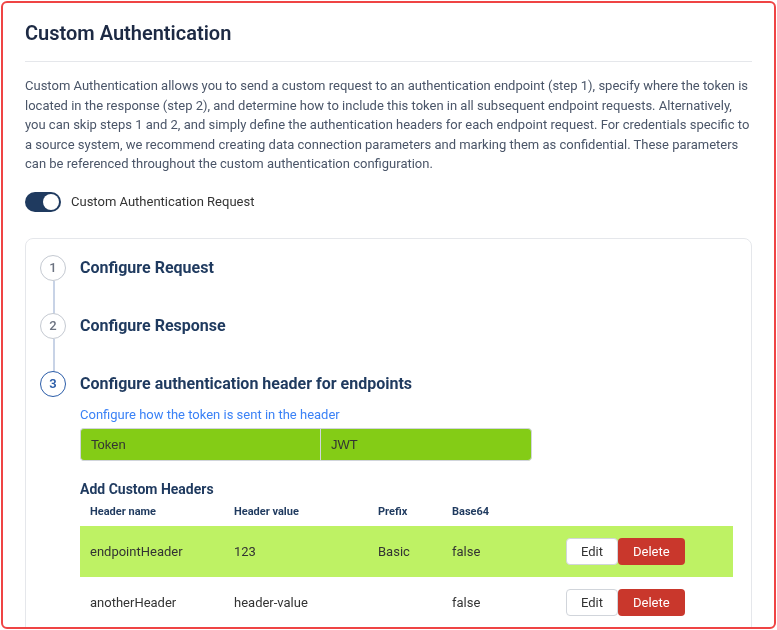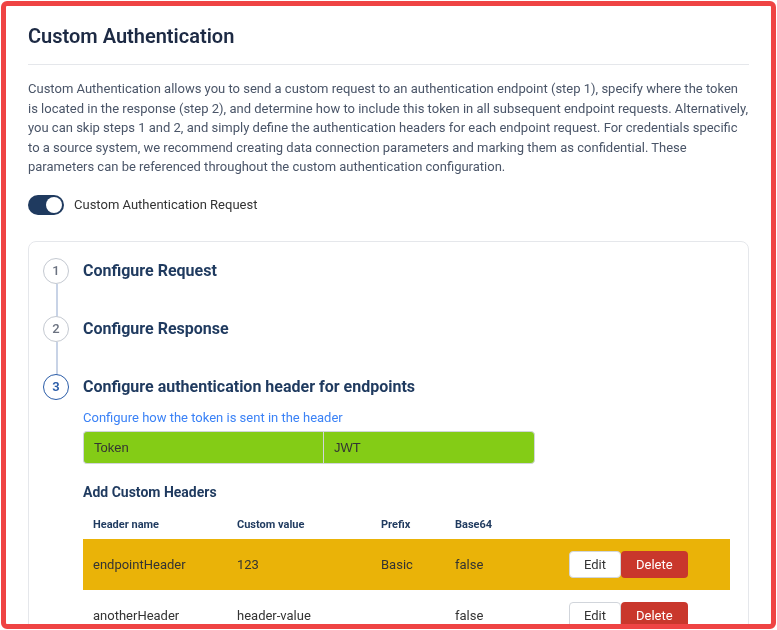--- a/index.html
+++ b/index.html
@@ -5,21 +5,21 @@
     * { box-sizing: border-box; margin: 0; padding: 0; }
     body {
       font-family: -apple-system, BlinkMacSystemFont, "Segoe UI", Roboto, Helvetica, Arial, sans-serif;
       background: #fff;
       width: 777px;
       height: 630px;
       color: #1c2b4a;
       font-size: 14px;
     }
     .container {
-      border: 5px solid #ef4444;
+      border: 2px solid #ef4444;
       border-radius: 6px;
       width: 775px;
       height: 628px;
       margin: 1px;
       padding: 18px 22px;
       overflow: hidden;
     }
     .page-title {
       font-size: 20px;
       font-weight: 600;
@@ -140,21 +140,20 @@
       width: 240px;
     }
     .input-row input:last-child {
       border-radius: 0 4px 4px 0;
       width: 212px;
     }
     .subsection-title {
       font-size: 14px;
       font-weight: 700;
       color: #1f3a5f;
-      margin-bottom: 10px;
     }
     .custom-headers-table {
       width: 100%;
     }
     .table-header {
       display: grid;
       grid-template-columns: 140px 140px 70px 110px 1fr;
       padding: 8px 10px;
       gap: 4px;
     }
@@ -164,21 +163,21 @@
       color: #1f3a5f;
     }
     .table-row {
       display: grid;
       grid-template-columns: 140px 140px 70px 110px 1fr;
       padding: 12px 10px;
       align-items: center;
       gap: 4px;
     }
     .table-row.alt {
-      background: #eab308;
+      background: #bef264;
     }
     .table-row > div {
       font-size: 13px;
       color: #333;
     }
     .row-actions {
       display: flex;
     }
     .btn {
       padding: 5px 14px;
@@ -236,21 +235,21 @@
         <div class="input-row">
           <input type="text" value="Token" style="">
           <input type="text" value="JWT" style="">
         </div>
 
         <div class="subsection-title">Add Custom Headers</div>
 
         <div class="custom-headers-table">
           <div class="table-header">
             <div>Header name</div>
-            <div>Custom value</div>
+            <div>Header value</div>
             <div>Prefix</div>
             <div>Base64</div>
             <div></div>
           </div>
 
           <div class="table-row alt">
             <div>endpointHeader</div>
             <div>123</div>
             <div>Basic</div>
             <div>false</div>

